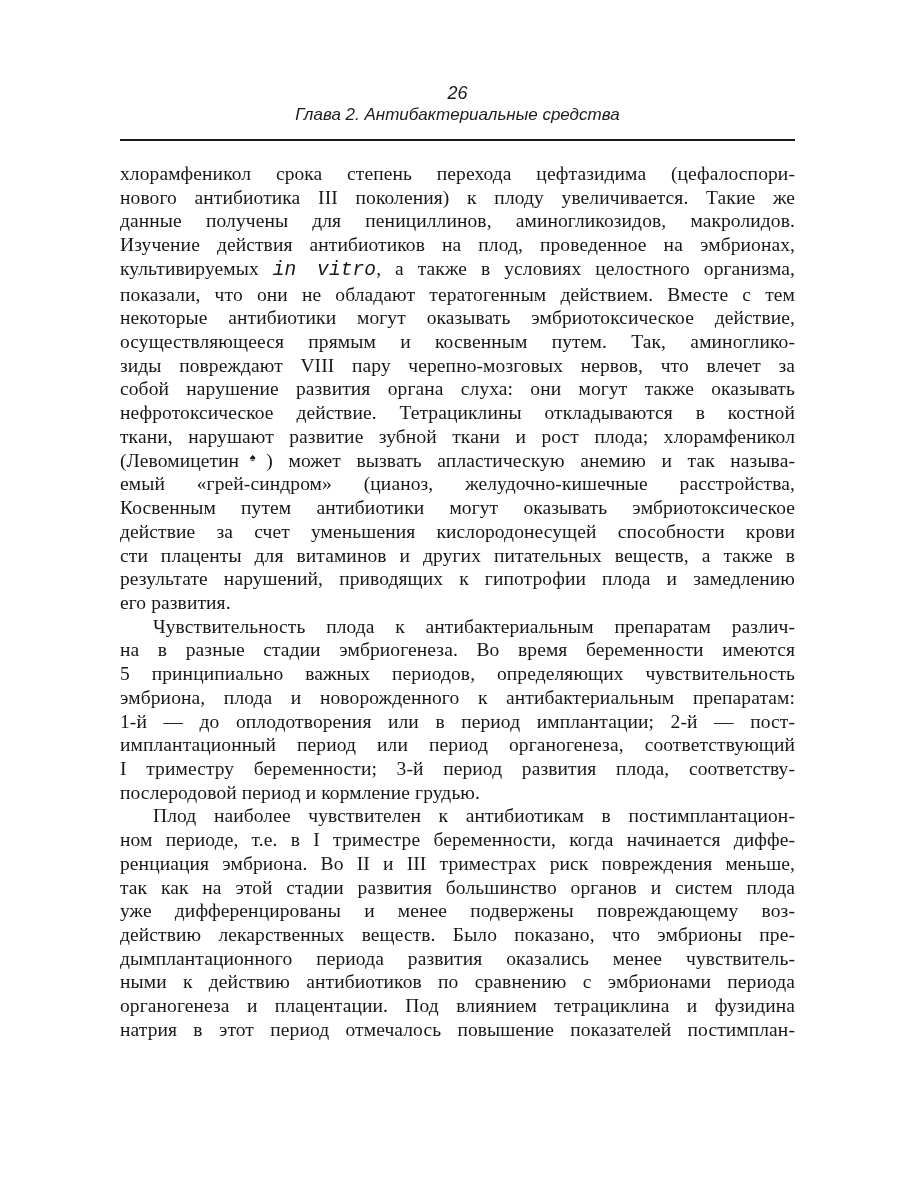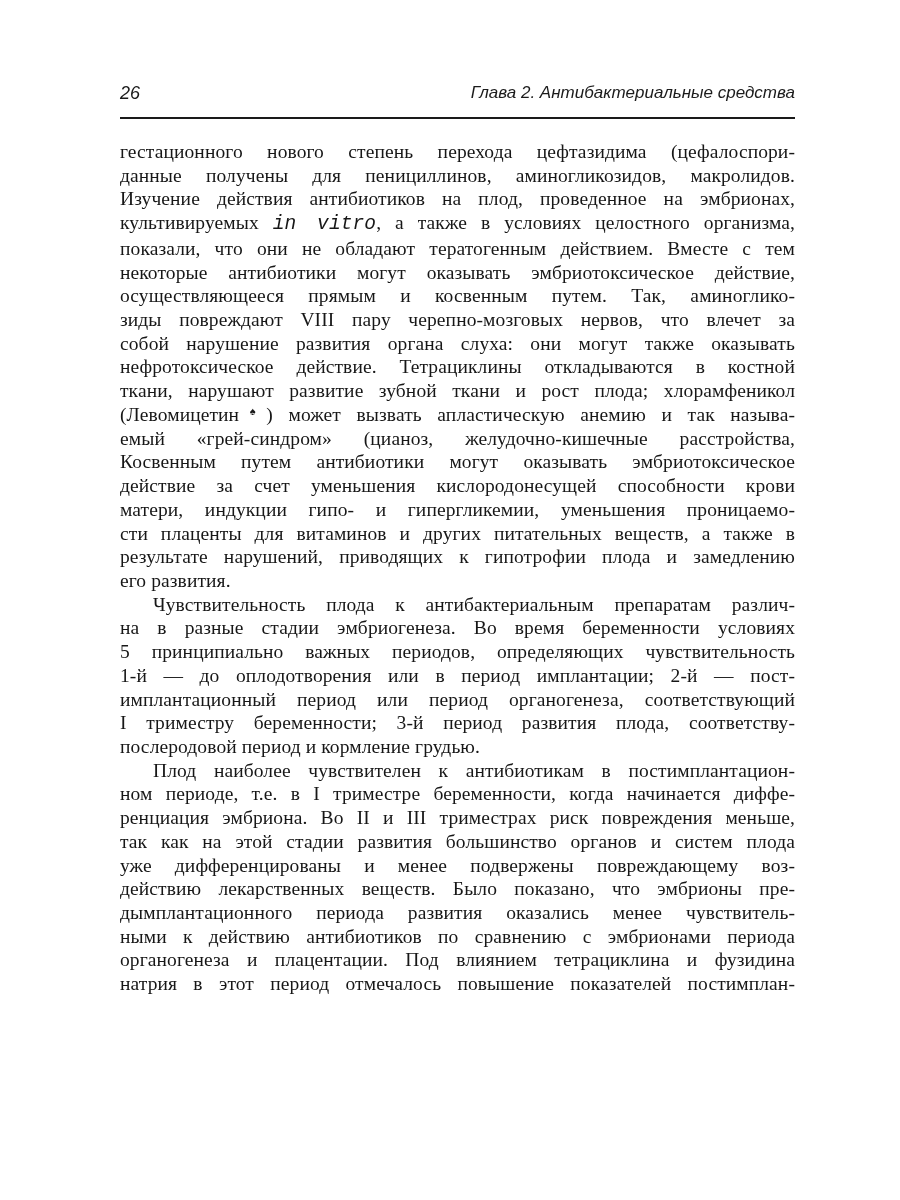--- a/index.html
+++ b/index.html
@@ -13,20 +13,21 @@
   .page-header {
     margin: 82px 105px 0 120px;
     display: flex;
     justify-content: space-between;
     align-items: center;
     font-family: "Liberation Sans", sans-serif;
     font-style: italic;
     font-size: 17px;
     line-height: 22px;
     color: #1b1b1b;
+    flex-direction: column;
   }
   .pagenum { font-size: 18px; }
   .rule {
     margin: 13px 105px 0 120px;
     border-top: 2px solid #1a1a1a;
     height: 0;
   }
   .body-text {
     margin: 21px 105px 0 120px;
     font-family: "Liberation Serif", serif;
@@ -51,42 +52,43 @@
 </head>
 <body>
 
 <div class="page">
   <header class="page-header">
     <span class="pagenum">26</span>
     <span class="chapter">Глава 2. Антибактериальные средства</span>
   </header>
   <div class="rule"></div>
   <main class="body-text" id="body-text">
-      <div class="line">гестационного нового степень перехода цефтазидима (цефалоспори-</div>
+      <div class="line">хлорамфеникол срока степень перехода цефтазидима (цефалоспори-</div>
+      <div class="line">нового антибиотика III поколения) к плоду увеличивается. Такие же</div>
       <div class="line">данные получены для пенициллинов, аминогликозидов, макролидов.</div>
       <div class="line">Изучение действия антибиотиков на плод, проведенное на эмбрионах,</div>
       <div class="line">культивируемых <i>in vitro</i>, а также в условиях целостного организма,</div>
       <div class="line">показали, что они не обладают тератогенным действием. Вместе с тем</div>
       <div class="line">некоторые антибиотики могут оказывать эмбриотоксическое действие,</div>
       <div class="line">осуществляющееся прямым и косвенным путем. Так, аминоглико-</div>
       <div class="line">зиды повреждают VIII пару черепно-мозговых нервов, что влечет за</div>
       <div class="line">собой нарушение развития органа слуха: они могут также оказывать</div>
       <div class="line">нефротоксическое действие. Тетрациклины откладываются в костной</div>
       <div class="line">ткани, нарушают развитие зубной ткани и рост плода; хлорамфеникол</div>
       <div class="line">(Левомицетин<sup>♠</sup>) может вызвать апластическую анемию и так называ-</div>
       <div class="line">емый «грей-синдром» (цианоз, желудочно-кишечные расстройства,</div>
       <div class="line">Косвенным путем антибиотики могут оказывать эмбриотоксическое</div>
       <div class="line">действие за счет уменьшения кислородонесущей способности крови</div>
-      <div class="line">матери, индукции гипо- и гипергликемии, уменьшения проницаемо-</div>
       <div class="line">сти плаценты для витаминов и других питательных веществ, а также в</div>
       <div class="line">результате нарушений, приводящих к гипотрофии плода и замедлению</div>
       <div class="line flush">его развития.</div>
       <div class="line indent">Чувствительность плода к антибактериальным препаратам различ-</div>
-      <div class="line">на в разные стадии эмбриогенеза. Во время беременности условиях</div>
+      <div class="line">на в разные стадии эмбриогенеза. Во время беременности имеются</div>
       <div class="line">5 принципиально важных периодов, определяющих чувствительность</div>
+      <div class="line">эмбриона, плода и новорожденного к антибактериальным препаратам:</div>
       <div class="line">1-й — до оплодотворения или в период имплантации; 2-й — пост-</div>
       <div class="line">имплантационный период или период органогенеза, соответствующий</div>
       <div class="line">I триместру беременности; 3-й период развития плода, соответству-</div>
       <div class="line flush">послеродовой период и кормление грудью.</div>
       <div class="line indent">Плод наиболее чувствителен к антибиотикам в постимплантацион-</div>
       <div class="line">ном периоде, т.е. в I триместре беременности, когда начинается диффе-</div>
       <div class="line">ренциация эмбриона. Во II и III триместрах риск повреждения меньше,</div>
       <div class="line">так как на этой стадии развития большинство органов и систем плода</div>
       <div class="line">уже дифференцированы и менее подвержены повреждающему воз-</div>
       <div class="line">действию лекарственных веществ. Было показано, что эмбрионы пре-</div>

